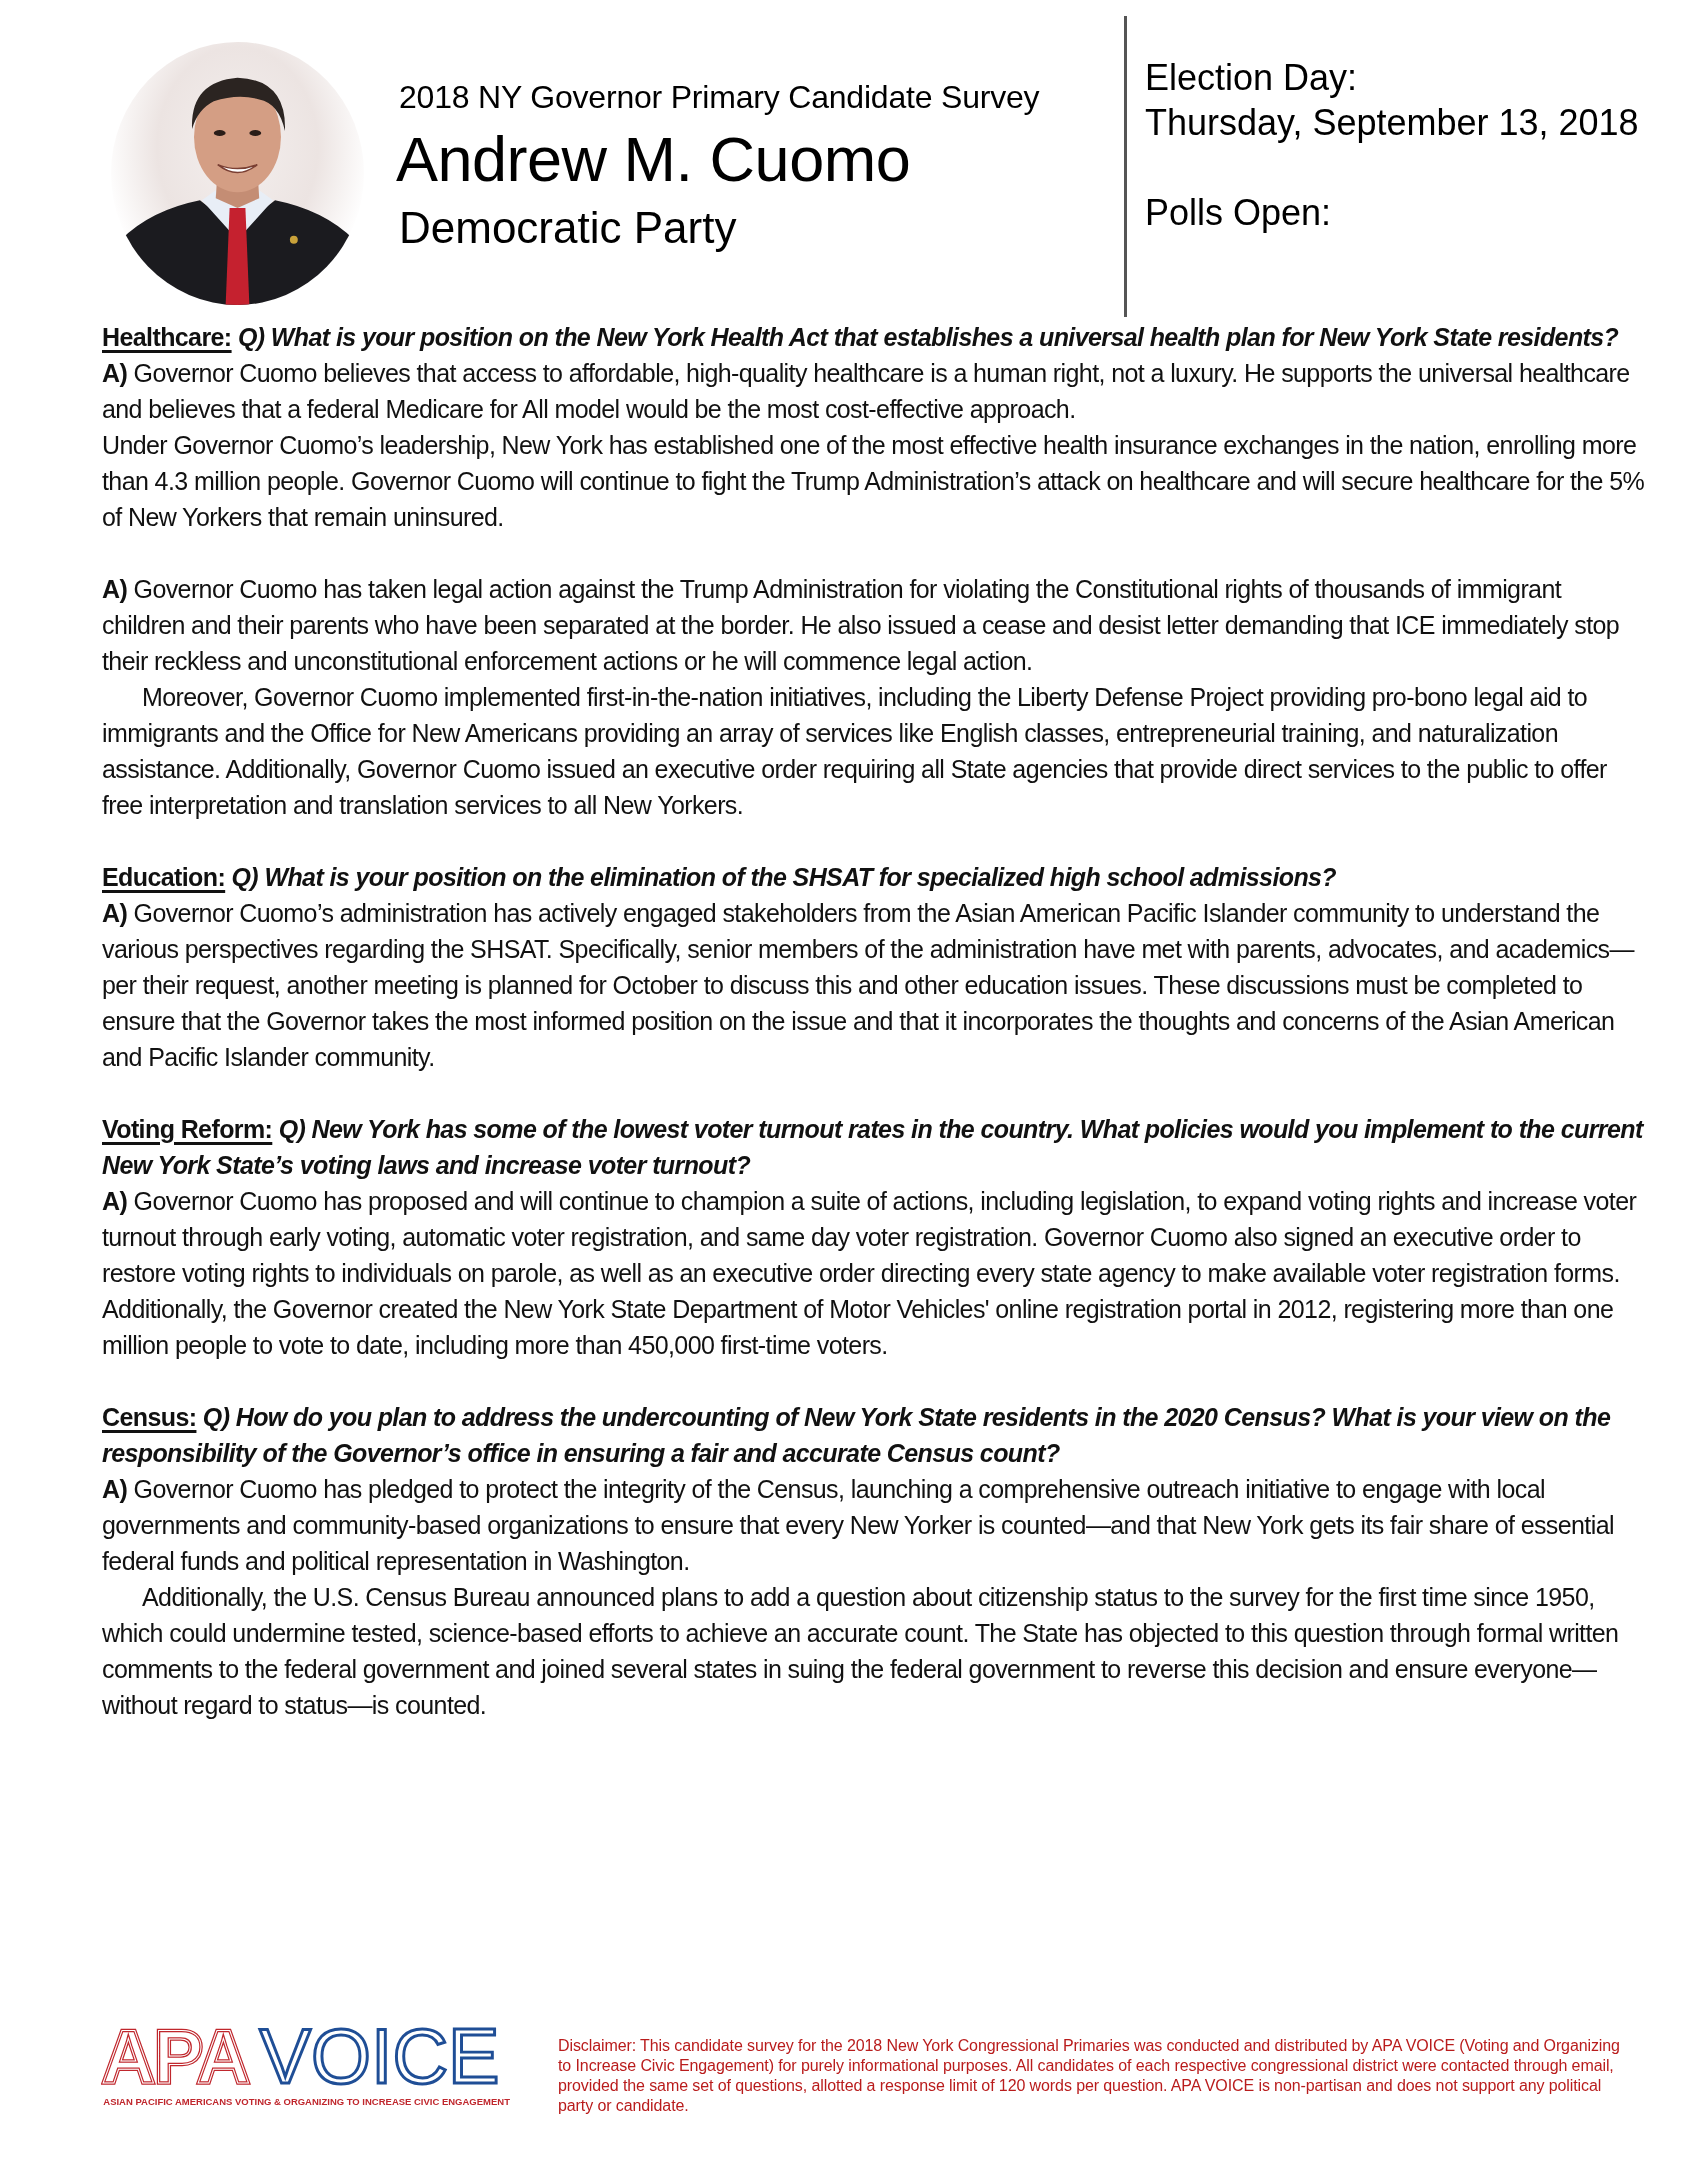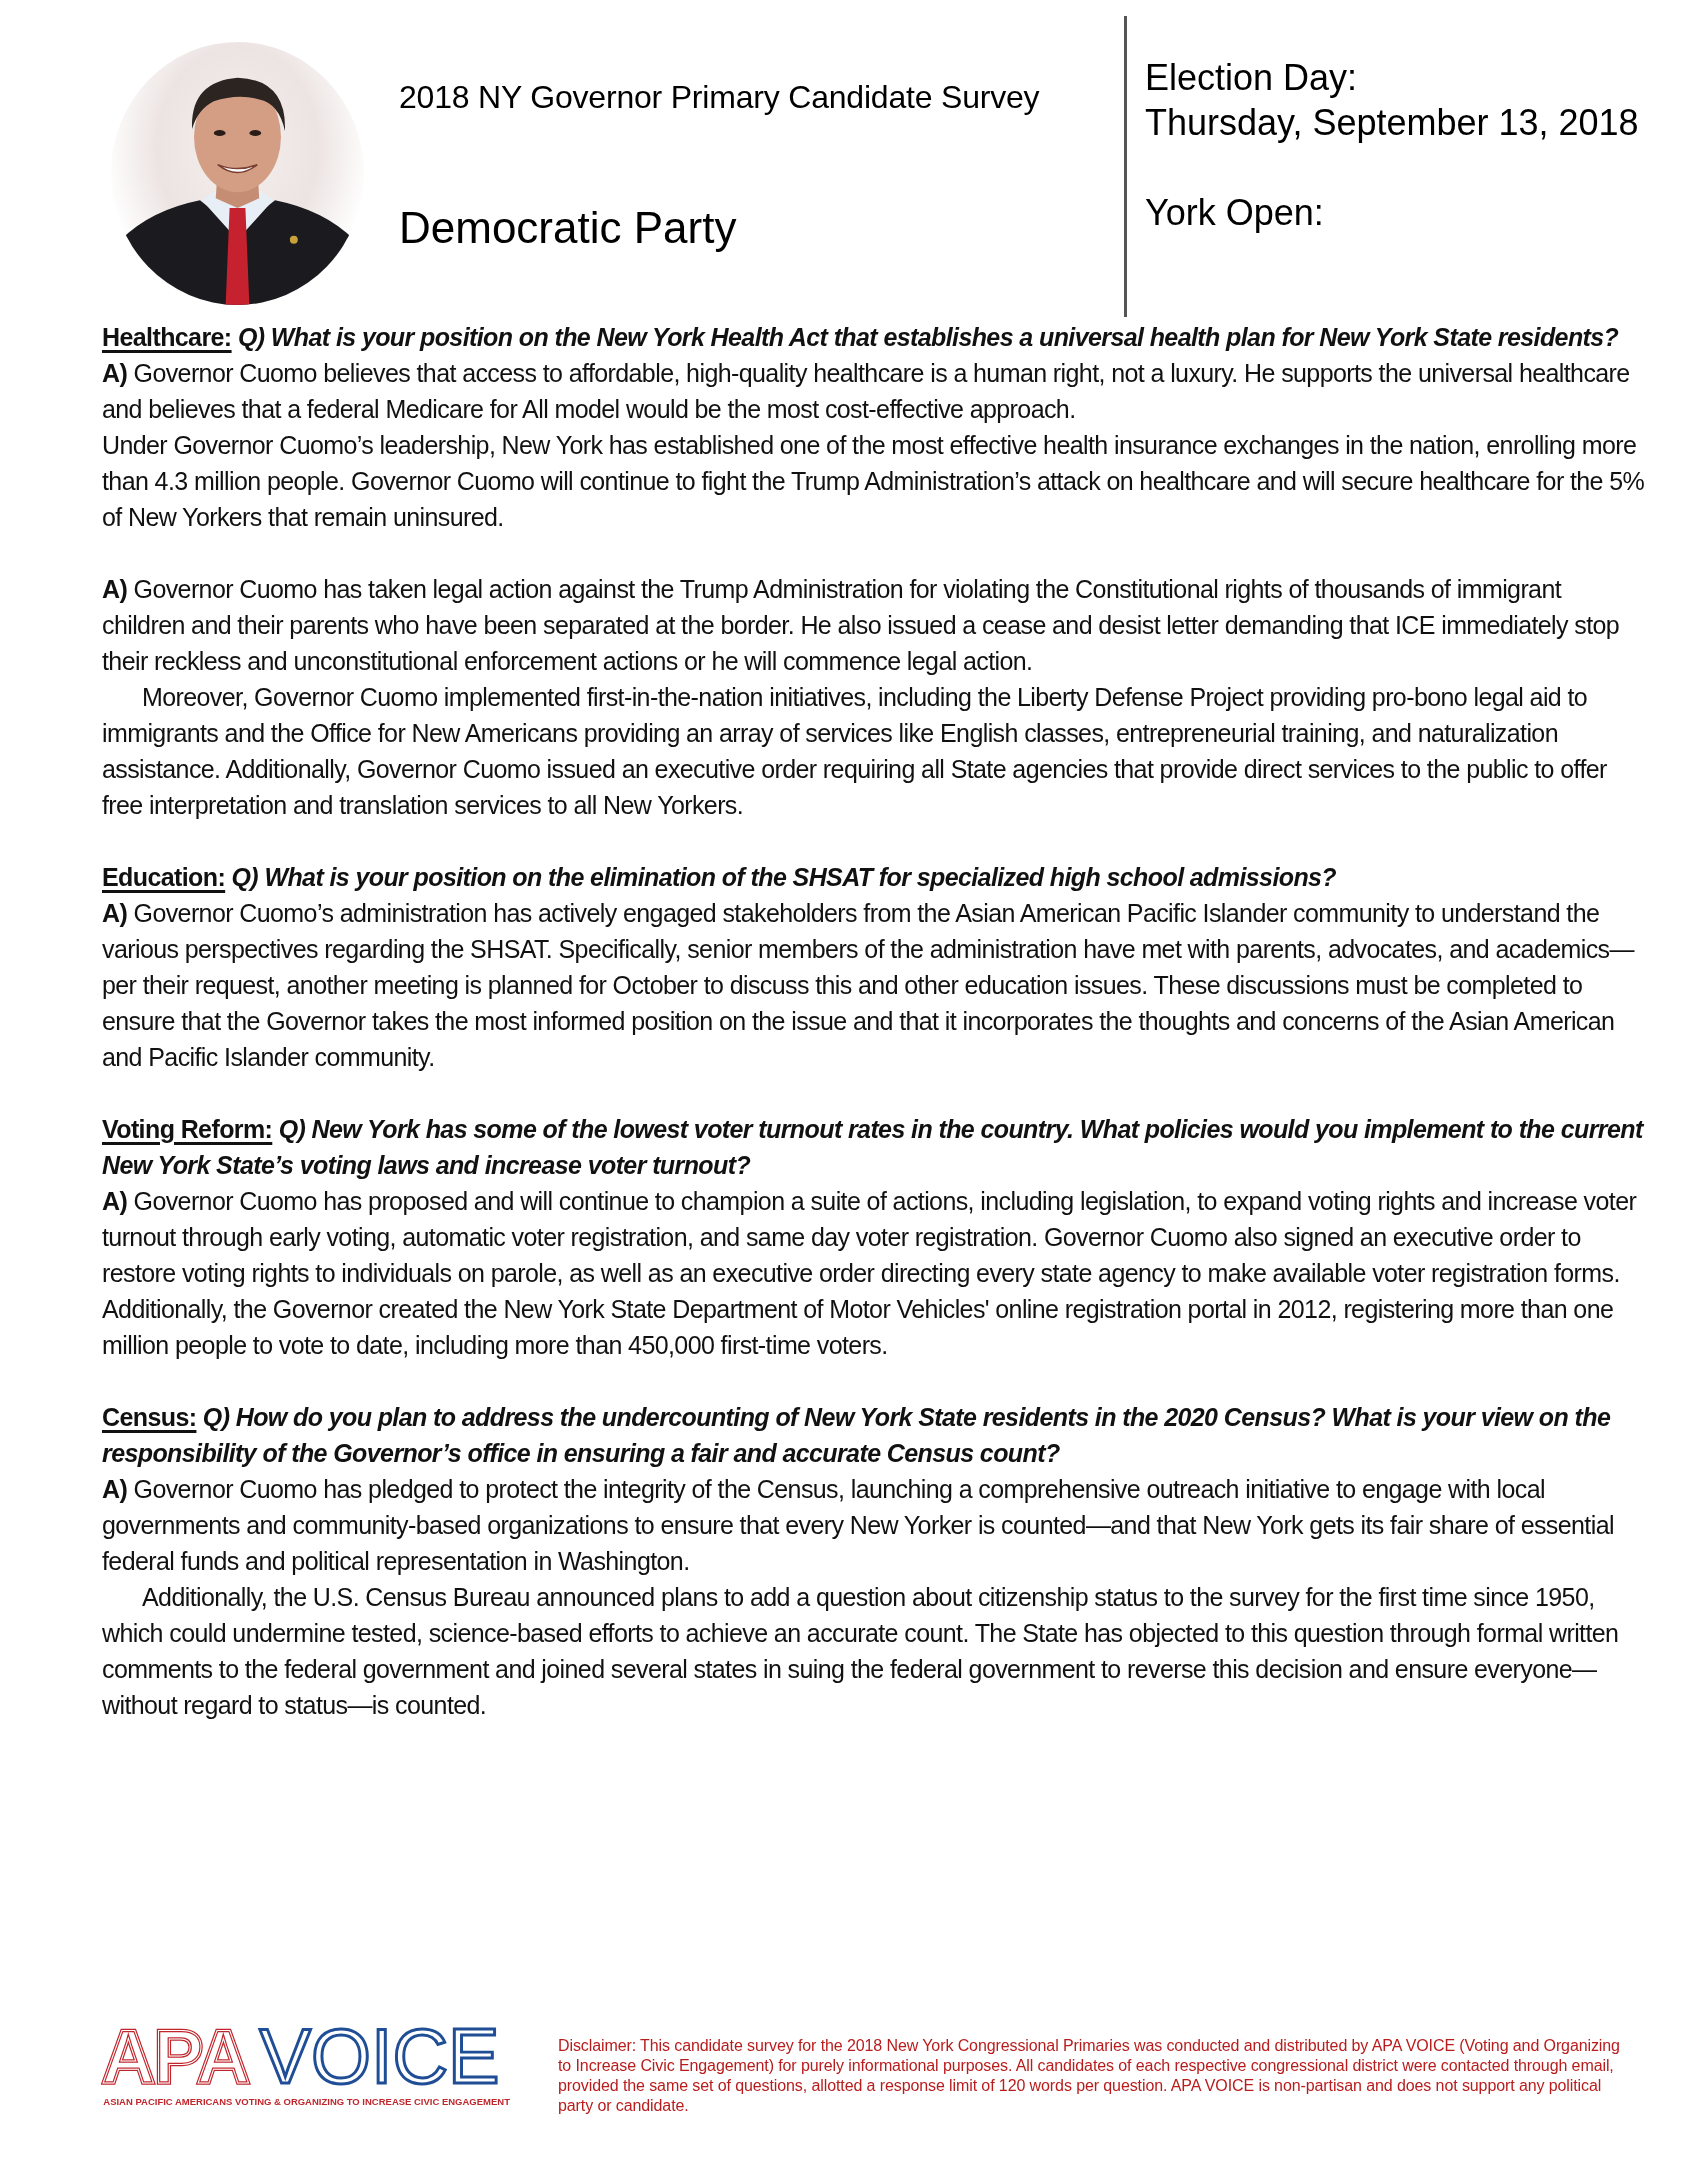--- a/index.html
+++ b/index.html
@@ -61,29 +61,30 @@
       <path d="M82 88 Q80 40 128 36 Q178 38 176 90 Q170 62 150 58 Q128 52 104 60 Q88 68 82 88 Z" fill="#2b2421"></path>
 
       <ellipse cx="110" cy="92" rx="6" ry="3" fill="#2a1d18"></ellipse>
       <ellipse cx="146" cy="92" rx="6" ry="3" fill="#2a1d18"></ellipse>
 
       <path d="M108 124 Q128 140 148 124 Q128 132 108 124 Z" fill="#ffffff" stroke="#7a3f33" stroke-width="1.5"></path>
     </svg>
   </div>
 
   <div class="survey-title">2018 NY Governor Primary Candidate Survey</div>
+  <div class="candidate-name">Andrew M. Cuomo</div>
   <div class="party">Democratic Party</div>
 
   <div class="divider"></div>
 
   <div class="election-info">
     <div>Election Day:</div>
     <div>Thursday, September 13, 2018</div>
     <div class="gap"></div>
-    <div>York Open:</div>
+    <div>Polls Open:</div>
   </div>
 
   <div class="content">
 
     <div class="section">
       <div class="q"><span class="topic">Healthcare:</span><span class="q-text"> Q)  What is your position on the New York Health Act that establishes a universal health plan for New York State residents?</span></div>
       <div class="para"><span class="a-label">A)</span><span> Governor Cuomo believes that access to affordable, high-quality healthcare is a human right, not a luxury. He supports the universal healthcare and believes that a federal Medicare for All model would be the most cost-effective approach.</span></div>
       <div class="para">Under Governor Cuomo’s leadership, New York has established one of the most effective health insurance exchanges in the nation, enrolling more than 4.3 million people. Governor Cuomo will continue to fight the Trump Administration’s attack on healthcare and will secure healthcare for the 5% of New Yorkers that remain uninsured.</div>
     </div>
 

